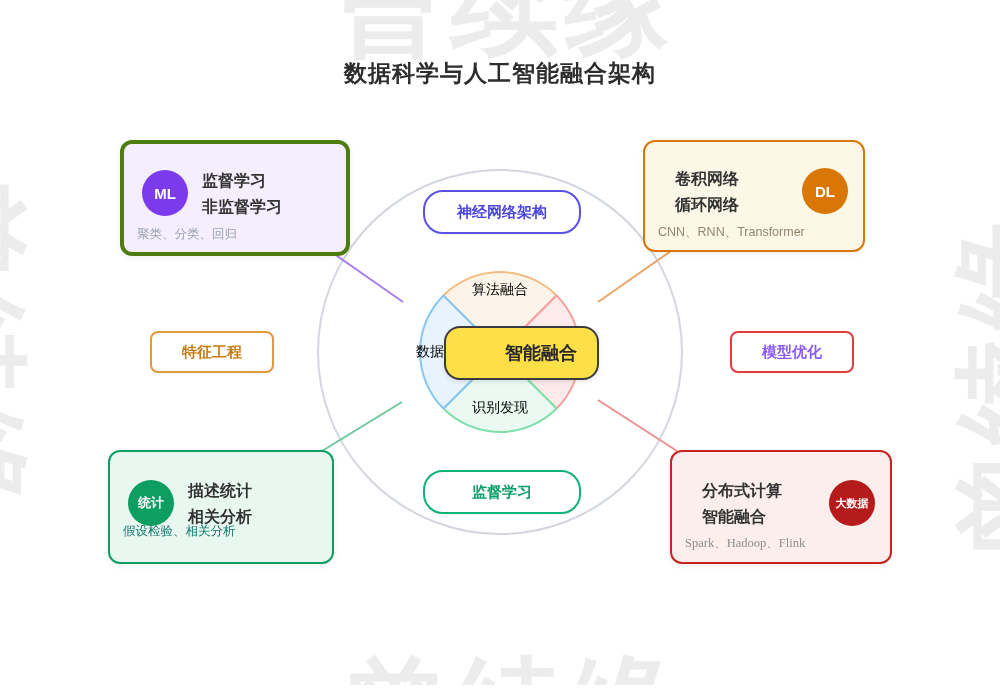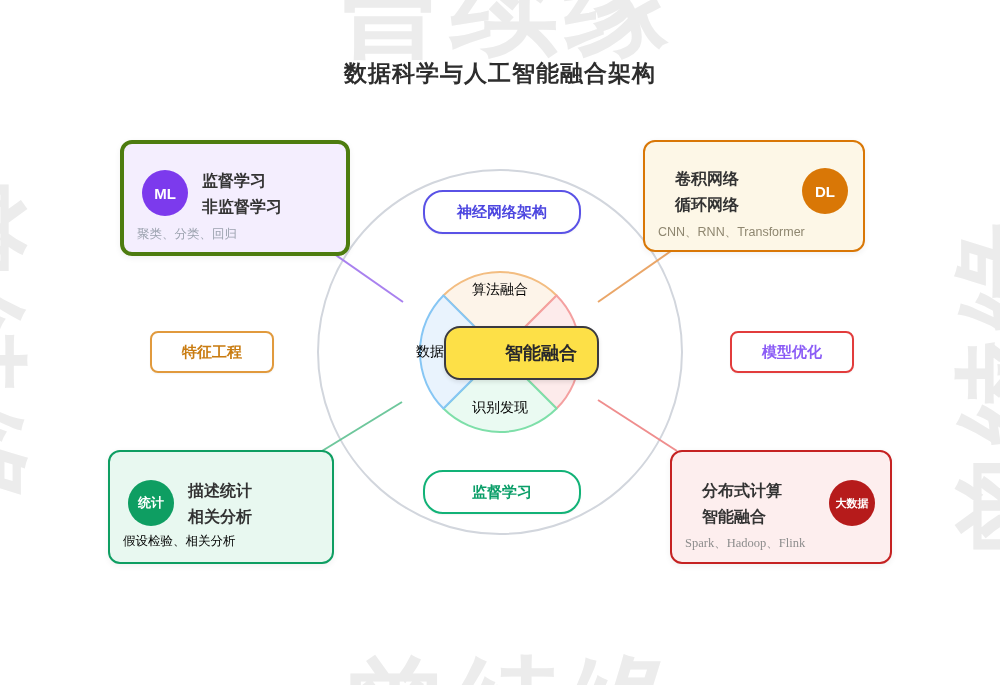--- a/index.html
+++ b/index.html
@@ -71,21 +71,21 @@
   .badge-stats{left:18px;top:28px;background:#0e9e62;font-size:13px;}
   .badge-bigdata{right:15px;top:28px;background:#b61b1b;font-size:11px;}
   .card-titles{position:absolute;font-size:16px;font-weight:700;color:#333;line-height:26px;}
   .ct-ml{left:78px;top:24px;}
   .ct-dl{left:30px;top:24px;}
   .ct-stats{left:78px;top:26px;}
   .ct-bigdata{left:30px;top:26px;}
   .card-sub{position:absolute;left:13px;font-size:12.5px;}
   .cs-ml{bottom:9px;color:#9ca3af;}
   .cs-dl{bottom:9px;color:#8f8770;}
-  .cs-stats{bottom:12px;color:#000000;text-align:right;}
+  .cs-stats{bottom:22px;color:#0f766e;text-align:right;}
   .cs-bigdata{bottom:10px;color:#8d8d8d;}
 </style>
 </head>
 <body>
 
 <div id="stage">
 
   <div class="wm wm-top">曾续缘</div>
   <div class="wm wm-bottom">曾续缘</div>
   <div class="wm wm-left">曾续缘</div>

